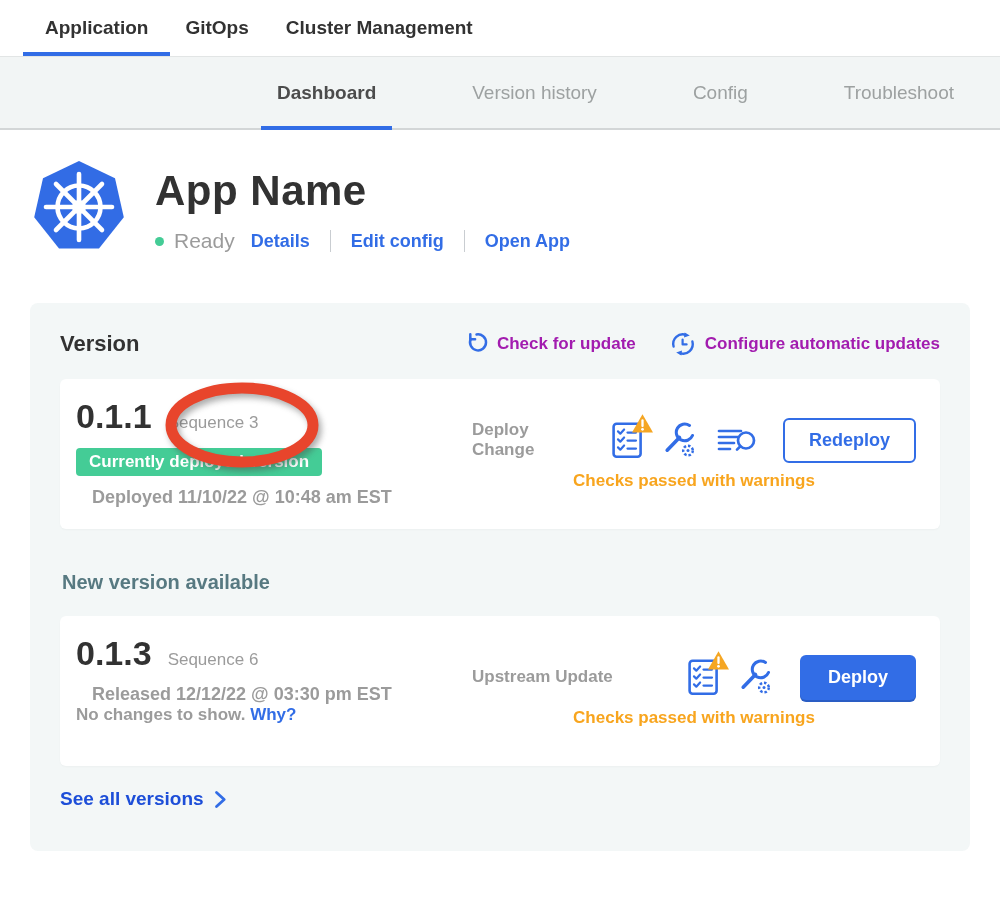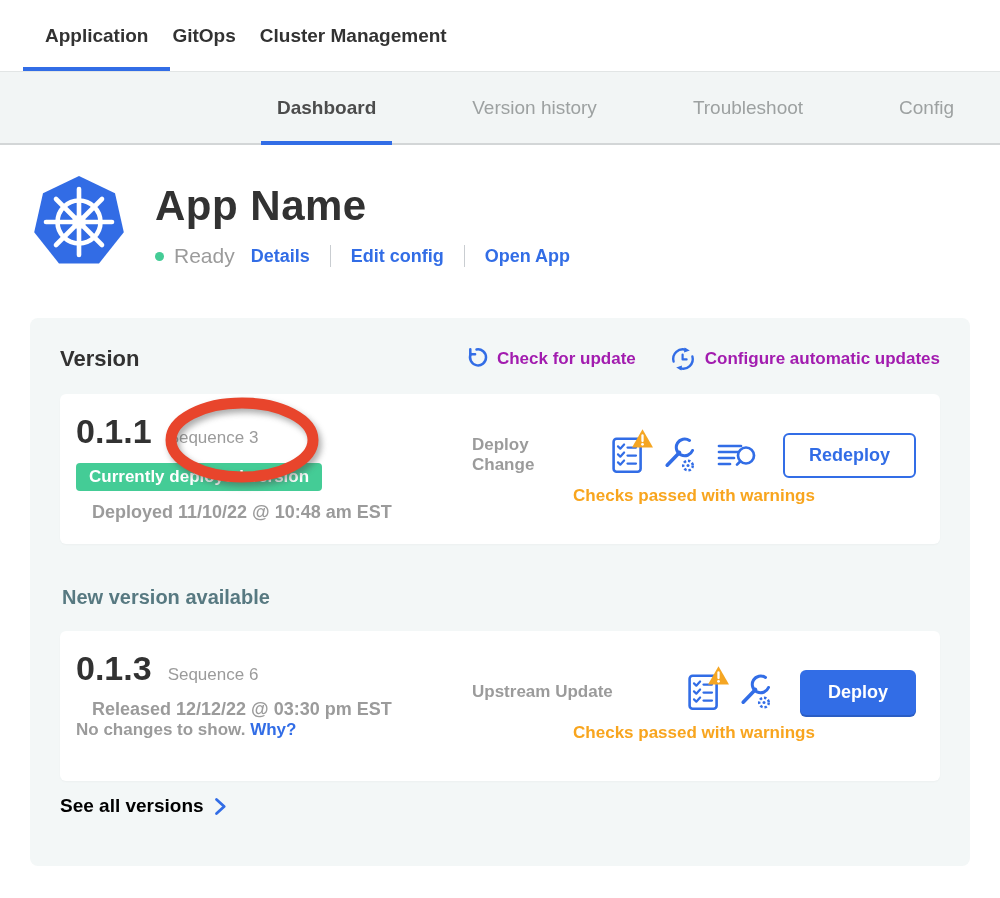--- a/index.html
+++ b/index.html
@@ -1,21 +1,21 @@
 <!DOCTYPE html>
 <html><head>
 <meta charset="utf-8">
 <style>
   * { margin:0; padding:0; box-sizing:border-box; }
   html,body { width:1000px; height:898px; overflow:hidden; background:#fff;
               font-family:"Liberation Sans", sans-serif; color:#323232; }
 
   
-  .topnav { display:flex; align-items:flex-end; height:72px; padding-left:45px;
-            gap:24px; border-bottom:1px solid #e2e5e5; background:#fff; white-space:nowrap; }
+  .topnav { display:flex; align-items:flex-end; height:57px; padding-left:45px;
+            gap:37px; border-bottom:1px solid #e2e5e5; background:#fff; white-space:nowrap; }
   .topnav .tab { position:relative; height:100%; display:flex; align-items:center;
                  font-size:19px; font-weight:700; color:#323232; cursor:pointer; }
   .topnav .tab.active::after { content:""; position:absolute; left:-22px; right:-22px;
                  bottom:0; height:4px; background:#326de6; }
 
   
   .subnav { display:flex; align-items:center; height:73px; padding-left:277px; gap:96px;
             background:#f2f5f5; border-bottom:2px solid #d3d6d7; white-space:nowrap; }
   .subnav .tab { position:relative; height:100%; display:flex; align-items:center;
                  font-size:19px; font-weight:500; color:#9da1a1; cursor:pointer; }
@@ -68,44 +68,44 @@
 
   .btn { font-family:inherit; font-size:18px; font-weight:700; border-radius:6px;
          cursor:pointer; }
   .btn-outline { background:#fff; color:#326de6; border:2px solid #326de6;
                  padding:10px 24px; }
   .btn-primary { background:#326de6; color:#fff; border:none; padding:12px 28px;
                  box-shadow:0 2px 0 #2a5dc4; }
 
   .new-version-head { margin:42px 0 0 2px; font-size:20px; font-weight:700; color:#577981; }
 
-  .see-all { display:inline-flex; align-items:center; gap:10px; margin-top:14px;
-             font-size:19px; font-weight:700; color:#000000; cursor:pointer;
+  .see-all { display:inline-flex; align-items:center; gap:10px; margin-top:22px;
+             font-size:19px; font-weight:700; color:#1d4ed8; cursor:pointer;
              text-decoration:none; }
 
   
   .annotation { position:absolute; left:86px; top:-18px; pointer-events:none;
                 filter:drop-shadow(3px 4px 3px rgba(70,70,70,.45)); }
 
   svg .b-stroke { stroke:#326de6; fill:none; stroke-linecap:round; stroke-linejoin:round; }
 </style>
 </head>
 <body>
 
 <nav class="topnav">
   <div class="tab active">Application</div>
   <div class="tab">GitOps</div>
   <div class="tab">Cluster Management</div>
 </nav>
 
 <nav class="subnav">
   <div class="tab active">Dashboard</div>
   <div class="tab">Version history</div>
+  <div class="tab">Config</div>
   <div class="tab">Troubleshoot</div>
-  <div class="tab">Config</div>
 </nav>
 
 <header class="app-header">
   <svg class="app-logo" viewBox="0 0 92 92">
     <polygon points="46,0 82,17.3 90.8,56.2 66,87.5 26,87.5 1.2,56.2 10,17.3" fill="#326ce5"></polygon>
     <g stroke="#fff" stroke-width="4.6" stroke-linecap="round" fill="none">
       <circle cx="46" cy="46" r="21.5"></circle>
       <line x1="46" y1="46" x2="46" y2="13"></line>
       <line x1="46" y1="46" x2="46" y2="79"></line>
       <line x1="46" y1="46" x2="13" y2="46"></line>

